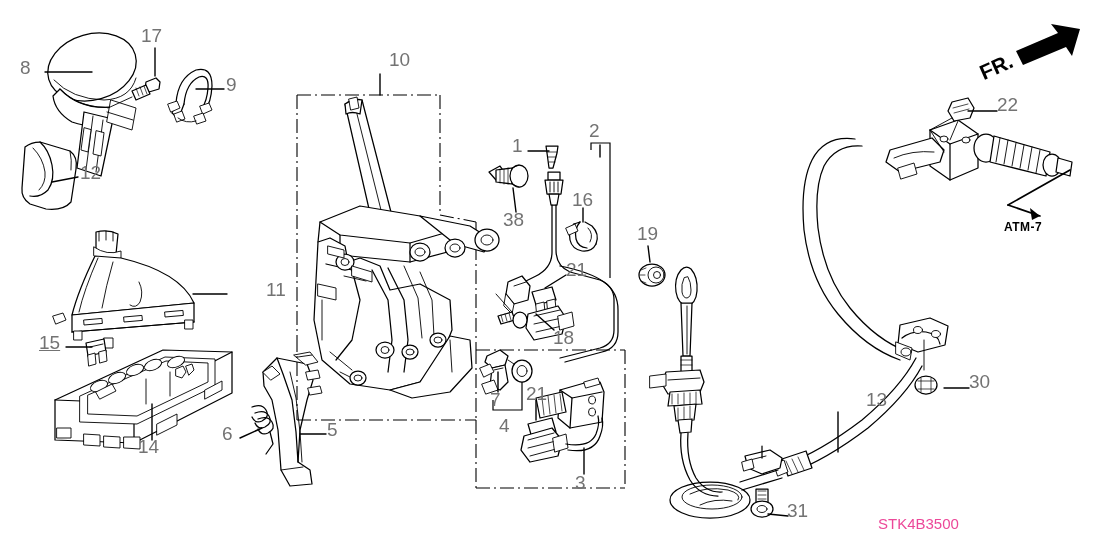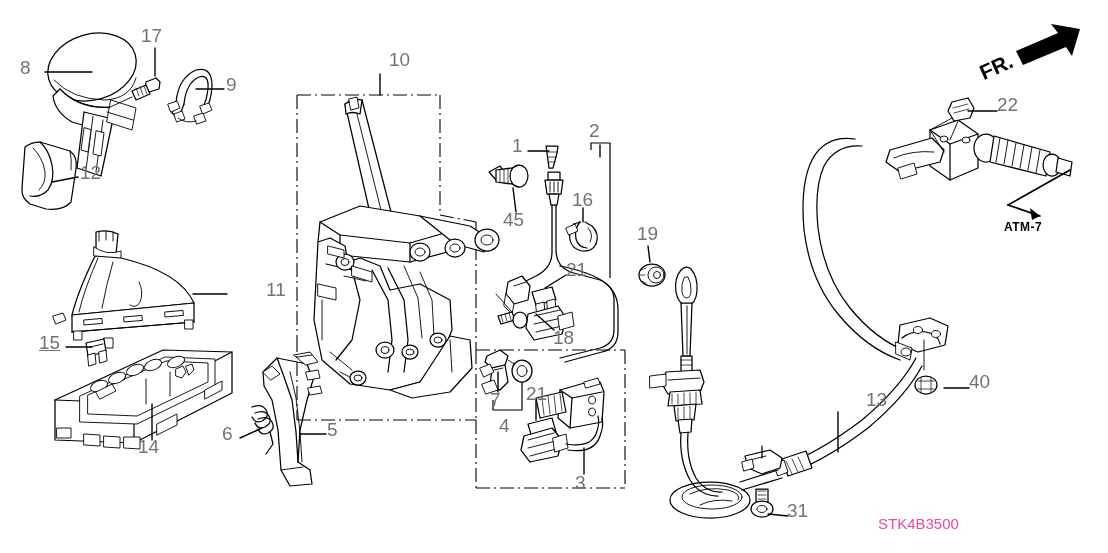--- a/index.html
+++ b/index.html
@@ -498,32 +498,32 @@
   <div class="callout-label" style="left:141px; top:26px;">17</div>
   <div class="callout-label" style="left:226px; top:75px;">9</div>
   <div class="callout-label" style="left:80px;  top:163px;">12</div>
   <div class="callout-label" style="left:230px; top:280px;margin-left:36px;">11</div>
   <div class="callout-label" style="left:39px;  top:333px;text-decoration:underline;">15</div>
   <div class="callout-label" style="left:138px; top:437px;">14</div>
   <div class="callout-label" style="left:222px; top:424px;">6</div>
   <div class="callout-label" style="left:327px; top:420px;">5</div>
   <div class="callout-label" style="left:372px; top:50px;margin-left:17px;">10</div>
   <div class="callout-label" style="left:512px; top:136px;">1</div>
-  <div class="callout-label" style="left:503px; top:210px;">45</div>
+  <div class="callout-label" style="left:503px; top:210px;">38</div>
   <div class="callout-label" style="left:589px; top:121px;">2</div>
   <div class="callout-label" style="left:572px; top:190px;">16</div>
   <div class="callout-label" style="left:566px; top:260px;">21</div>
   <div class="callout-label" style="left:553px; top:328px;">18</div>
   <div class="callout-label" style="left:637px; top:224px;">19</div>
   <div class="callout-label" style="left:490px; top:390px;">7</div>
   <div class="callout-label" style="left:526px; top:384px;">21</div>
   <div class="callout-label" style="left:499px; top:416px;">4</div>
   <div class="callout-label" style="left:575px; top:473px;">3</div>
   <div class="callout-label" style="left:997px; top:95px;">22</div>
-  <div class="callout-label" style="left:969px; top:372px;">40</div>
+  <div class="callout-label" style="left:969px; top:372px;">30</div>
   <div class="callout-label" style="left:866px; top:390px;">13</div>
   <div class="callout-label" style="left:787px; top:501px;">31</div>
 
   <div class="ref-label" id="label-fr" style="left:985px; top:62px;">FR.</div>
 
   <div class="ref-label" id="label-atm7" style="left:1004px; top:221px;">ATM-7</div>
 
   <div id="part-code" style="left:878px; top:515px;">STK4B3500</div>
 
 </div>

